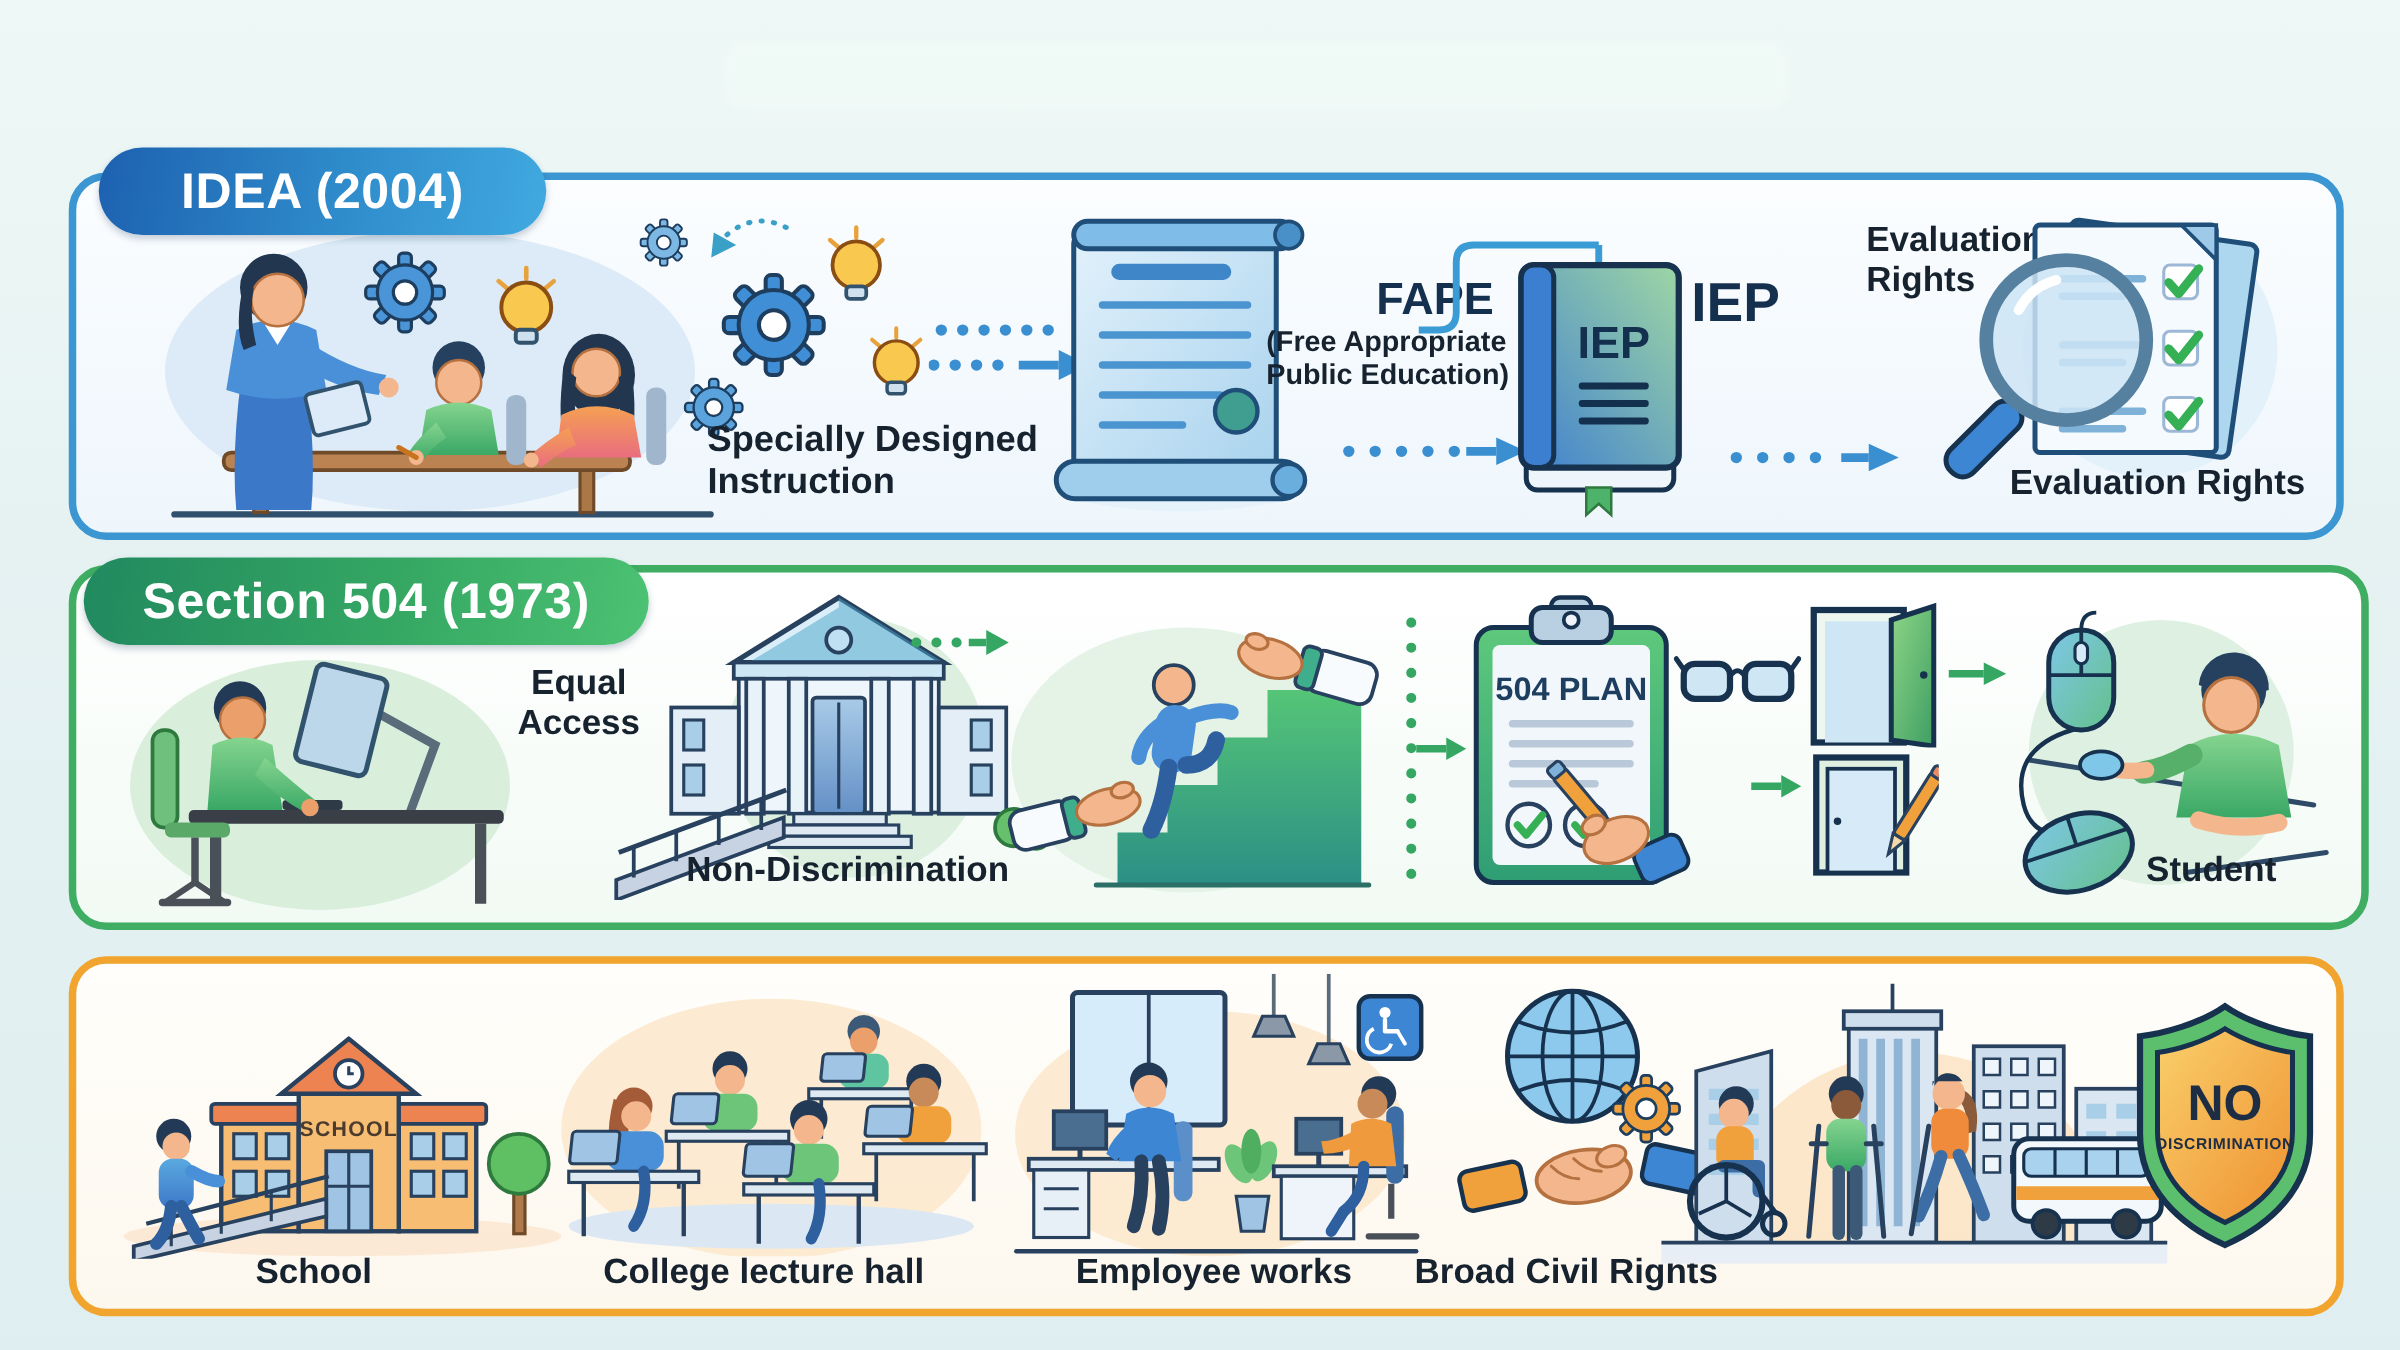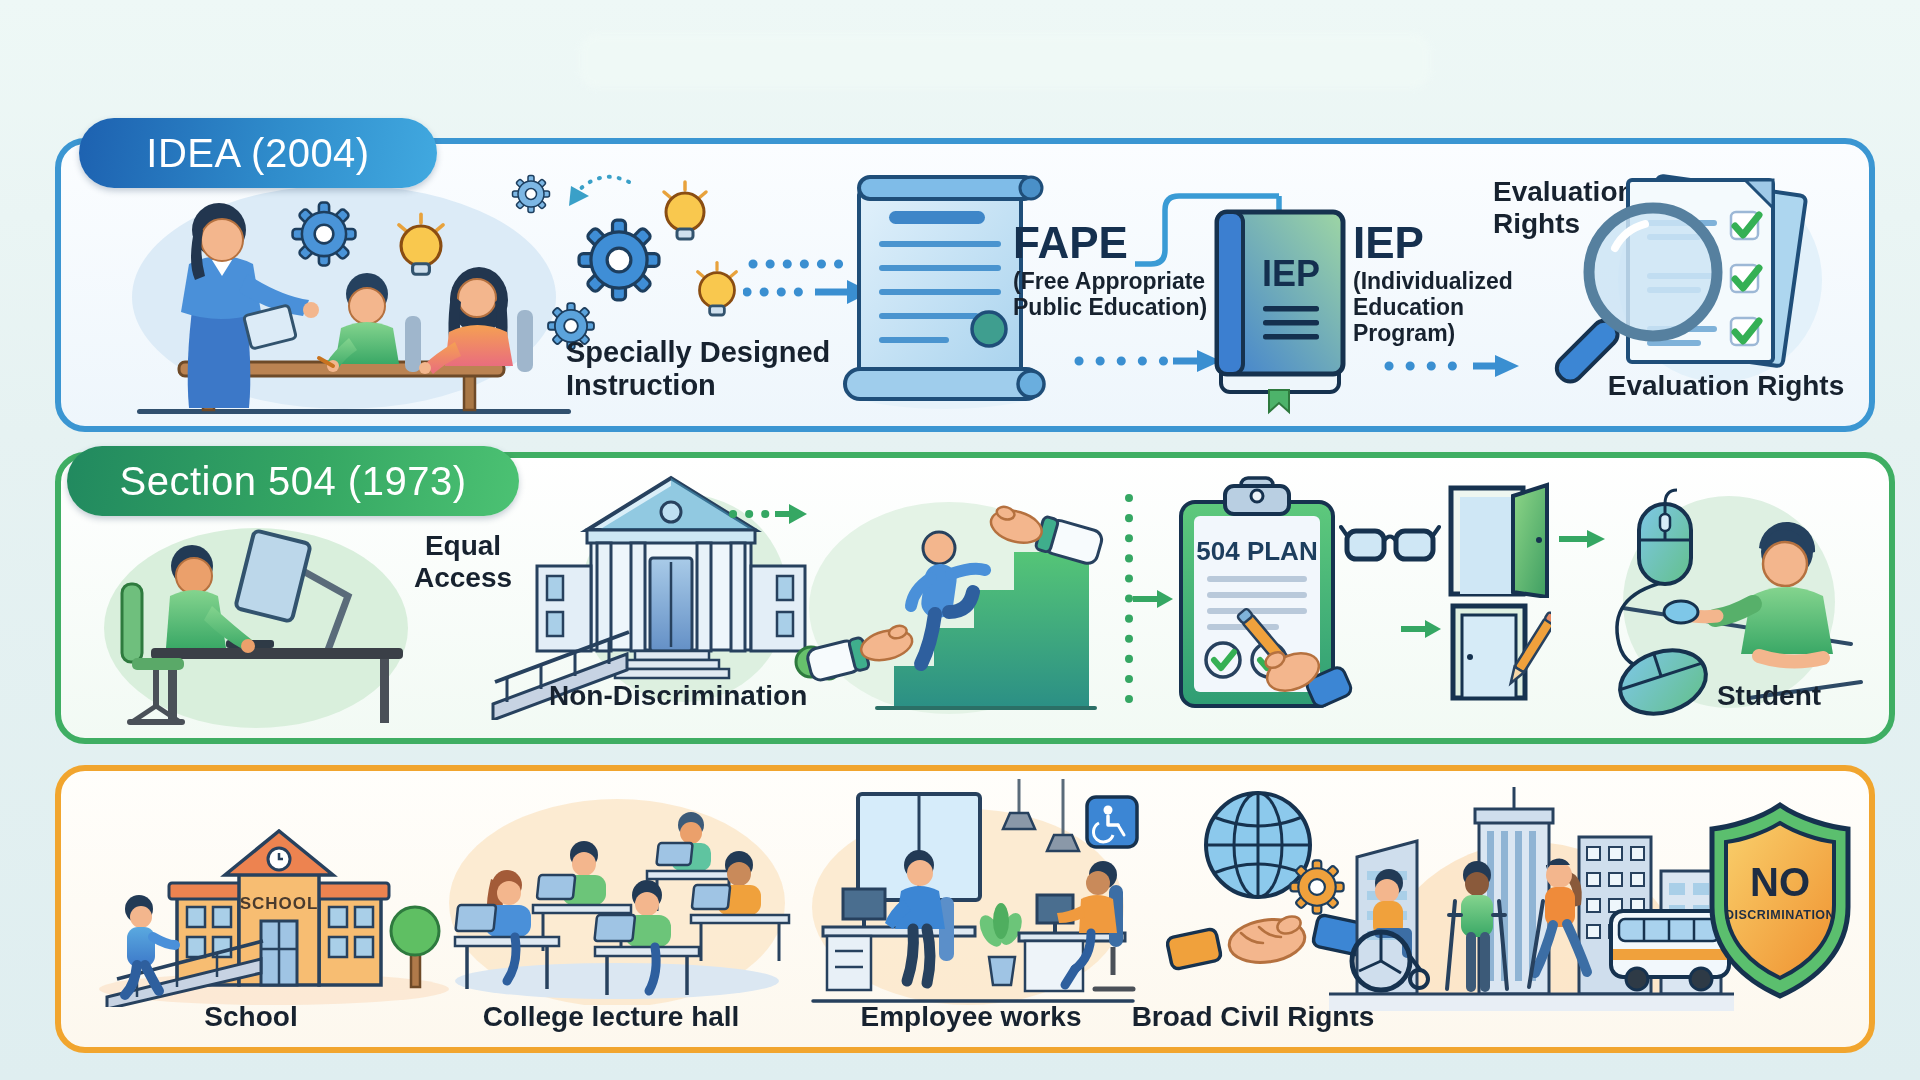--- a/index.html
+++ b/index.html
@@ -5,21 +5,21 @@
   html,body{margin:0;padding:0;background:#dfeef0;}
   .canvas{position:relative;width:1920px;height:1080px;overflow:hidden;
     background:linear-gradient(180deg,#eef8f6 0%,#e6f2f2 40%,#dfeef0 100%);
     font-family:"Liberation Sans",sans-serif;}
   .abs{position:absolute;}
   .panel{position:absolute;border-radius:30px;}
   .p1{border:6px solid #3b96d2;background:linear-gradient(180deg,#fbfdff 0%,#eef6fc 100%);}
   .p2{border:6px solid #3fae63;background:linear-gradient(180deg,#ffffff 0%,#f2faf4 100%);}
   .p3{border:6px solid #f1a52e;background:linear-gradient(180deg,#fffefb 0%,#fdf8ee 100%);}
   .pill{position:absolute;display:flex;align-items:center;justify-content:center;
-    color:#ffffff;font-weight:normal;border-radius:38px;letter-spacing:.5px;z-index:6;
+    color:#ffffff;font-weight:bold;border-radius:38px;letter-spacing:.5px;z-index:6;
     box-shadow:0 3px 6px rgba(30,60,90,.25);}
   .pill-blue{background:linear-gradient(100deg,#1d61b0 0%,#2f8ccb 55%,#41a9e0 100%);}
   .pill-green{background:linear-gradient(100deg,#21895f 0%,#35a763 55%,#4cc273 100%);}
   .pill-orange{background:linear-gradient(100deg,#e06d29 0%,#ef9330 55%,#f6b234 100%);}
   .lbl{position:absolute;font-weight:bold;color:#17222f;line-height:1.14;}
   .ctr{text-align:center;}
   .abbr{font-weight:bold;color:#15304f;}
   svg text{font-family:"Liberation Sans",sans-serif;}
   .ghost{position:absolute;left:580px;top:34px;width:850px;height:54px;border-radius:16px;
     background:#f2fbf7;opacity:.55;filter:blur(3px);}
@@ -190,21 +190,21 @@
       <rect x="46" y="96" width="122" height="6" rx="3" fill="#4a94cf"></rect>
       <rect x="46" y="120" width="122" height="6" rx="3" fill="#4a94cf"></rect>
       <rect x="46" y="144" width="100" height="6" rx="3" fill="#4a94cf"></rect>
       <rect x="46" y="168" width="70" height="6" rx="3" fill="#4a94cf"></rect>
       <circle cx="156" cy="160" r="17" fill="#3f9e8f" stroke="#1f4e79" stroke-width="3.5"></circle>
       <rect x="12" y="200" width="196" height="30" rx="15" fill="#9fcdec" stroke="#1f4e79" stroke-width="4"></rect>
       <circle cx="198" cy="215" r="13" fill="#6aaede" stroke="#1f4e79" stroke-width="3.5"></circle>
     </svg>
 
     <div class="abs" style="left:952px;top:74px;width:270px;">
-      <div class="abbr" style="font-size:44px;">FAPE</div>
+      <div class="abbr" style="font-size:36px;text-align:center;">FAPE</div>
       <div class="lbl" style="position:static;font-size:23px;width:245px;">(Free Appropriate Public Education)</div>
     </div>
 
     <svg class="abs" style="left:1060px;top:38px;" width="240" height="95" viewBox="0 0 240 95">
       <path d="M14,82 H30 Q44,82 44,68 V28 Q44,14 58,14 H158" stroke="#3a9bd5" stroke-width="5.5" fill="none"></path>
       <line x1="158" y1="14" x2="158" y2="30" stroke="#3a9bd5" stroke-width="5.5"></line>
       <polygon points="148,30 168,30 158,48" fill="#3a9bd5"></polygon>
     </svg>
 
     <svg class="abs" style="left:1012px;top:200px;" width="160" height="34" viewBox="0 0 160 34">
@@ -219,21 +219,20 @@
       <rect x="8" y="8" width="26" height="162" rx="10" fill="#3c7fd0" stroke="#16324f" stroke-width="4"></rect>
       <text x="82" y="82" text-anchor="middle" font-size="36" font-weight="bold" fill="#14304f">IEP</text>
       <rect x="54" y="102" width="56" height="5.5" rx="2.5" fill="#14304f"></rect>
       <rect x="54" y="116" width="56" height="5.5" rx="2.5" fill="#14304f"></rect>
       <rect x="54" y="130" width="56" height="5.5" rx="2.5" fill="#14304f"></rect>
       <polygon points="60,186 80,186 80,208 70,199 60,208" fill="#4db36a" stroke="#2e7a3e" stroke-width="2"></polygon>
     </svg>
 
     <div class="abs" style="left:1292px;top:74px;width:225px;">
       <div class="abbr" style="font-size:44px;">IEP</div>
-      <div class="lbl" style="position:static;font-size:23px;width:190px;">(Individualized Education Program)</div>
     </div>
 
     <svg class="abs" style="left:1322px;top:205px;" width="150" height="34" viewBox="0 0 150 34">
       <line x1="6" y1="17" x2="82" y2="17" stroke="#3a8fd1" stroke-width="9" stroke-linecap="round" stroke-dasharray="0.1 21"></line>
       <line x1="90" y1="17" x2="112" y2="17" stroke="#3a8fd1" stroke-width="7"></line>
       <polygon points="112,6 112,28 136,17" fill="#3a8fd1"></polygon>
     </svg>
 
     <div class="lbl" style="left:1432px;top:32px;width:200px;font-size:28px;">Evaluation Rights</div>
 

